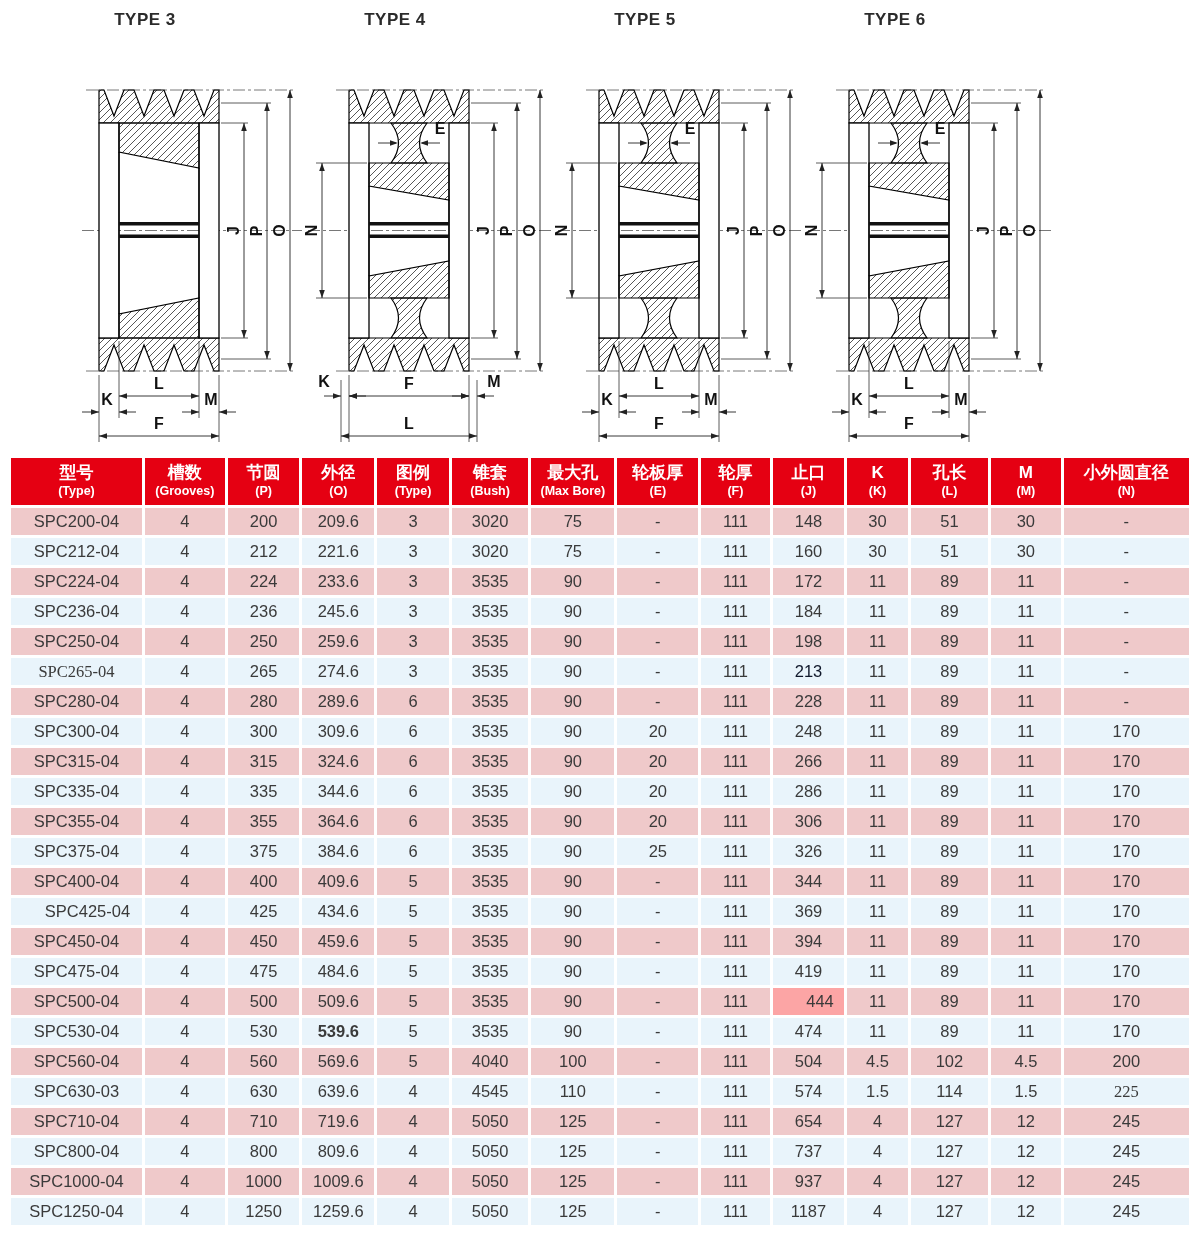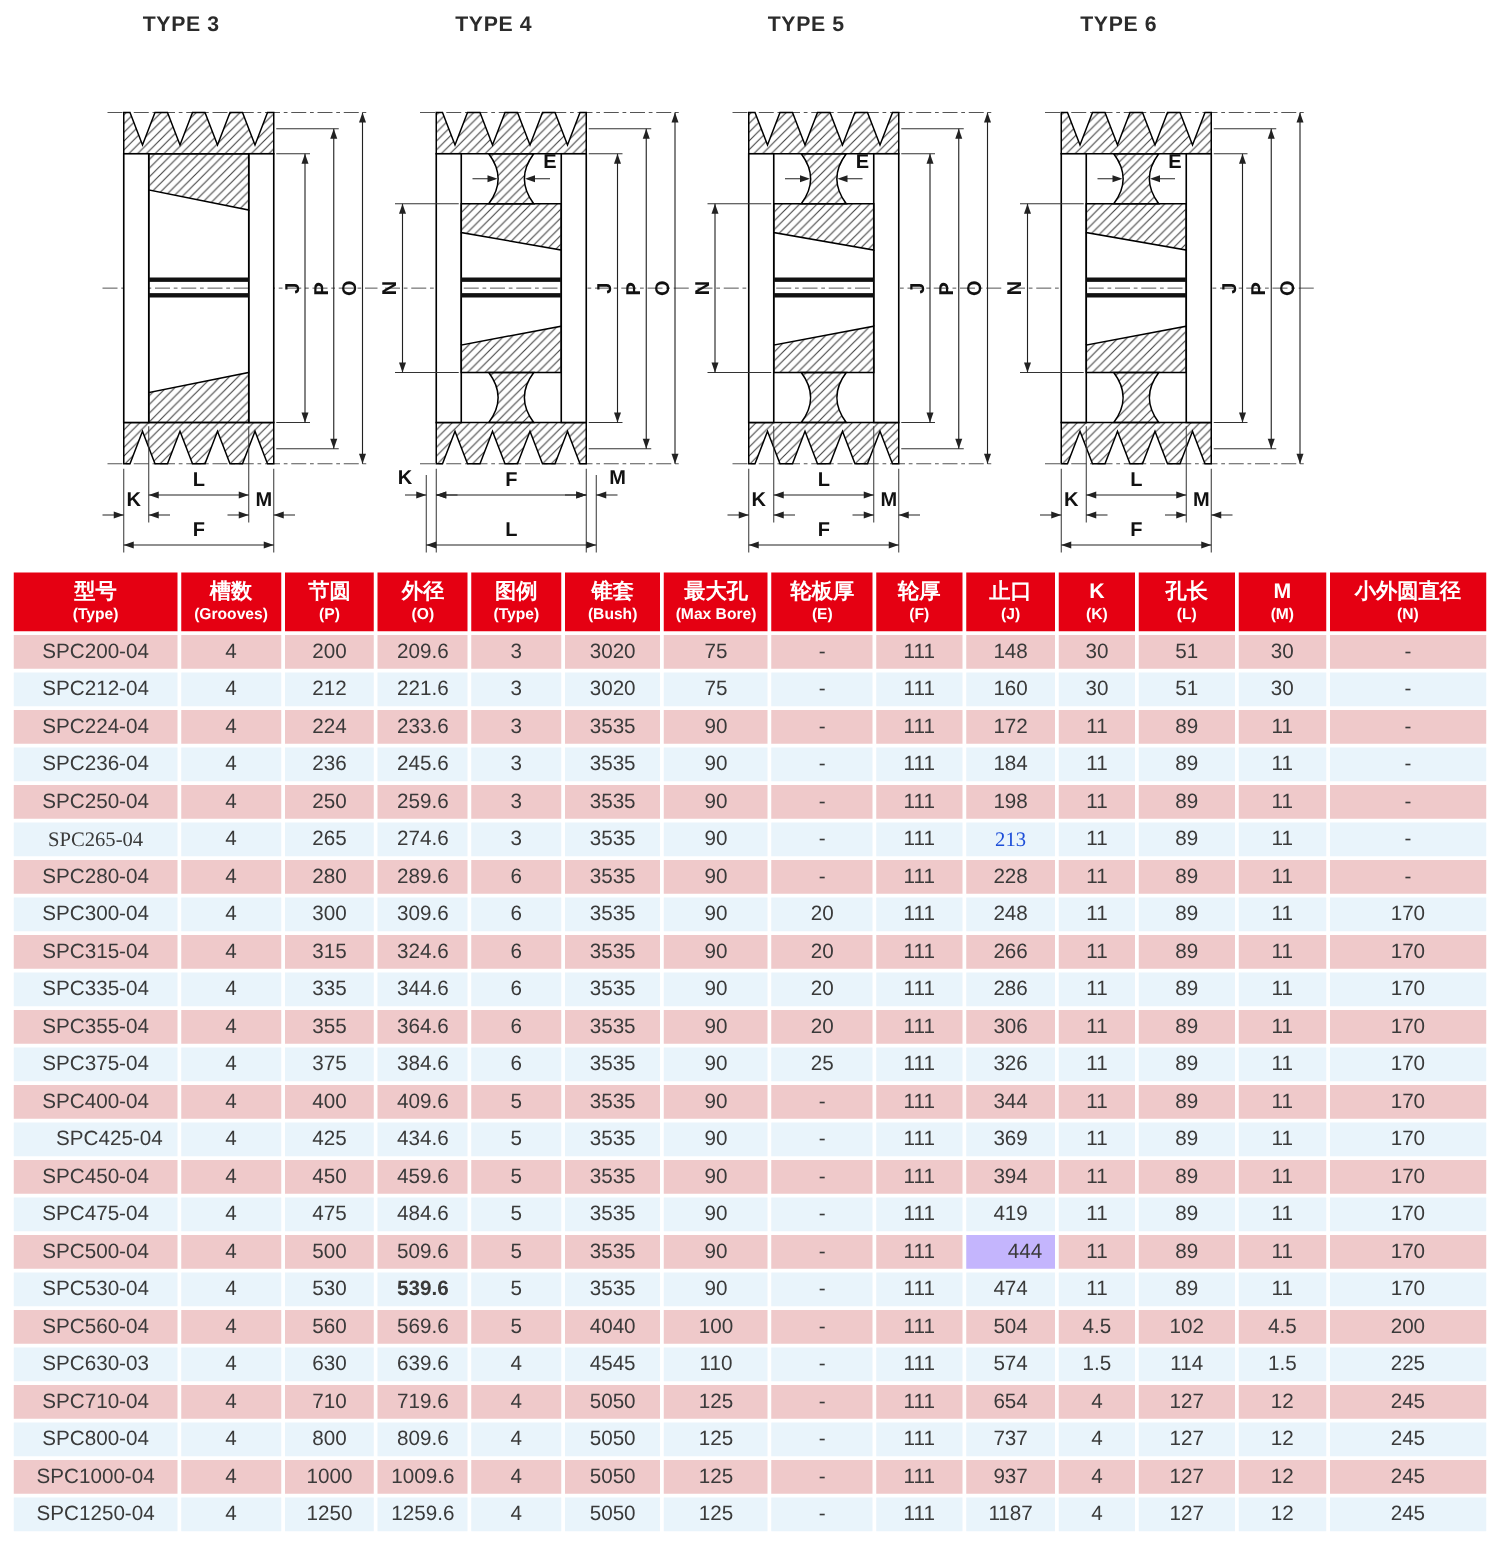--- a/index.html
+++ b/index.html
@@ -447,21 +447,21 @@
           <tr>
             <td style="background: rgb(233, 244, 251); color: rgb(58, 58, 58); font-family: Liberation Serif, serif;">SPC265-04</td>
             <td style="background: rgb(233, 244, 251); color: rgb(58, 58, 58);">4</td>
             <td style="background: rgb(233, 244, 251); color: rgb(58, 58, 58);">265</td>
             <td style="background: rgb(233, 244, 251); color: rgb(58, 58, 58);">274.6</td>
             <td style="background: rgb(233, 244, 251); color: rgb(58, 58, 58);">3</td>
             <td style="background: rgb(233, 244, 251); color: rgb(58, 58, 58);">3535</td>
             <td style="background: rgb(233, 244, 251); color: rgb(58, 58, 58);">90</td>
             <td style="background: rgb(233, 244, 251); color: rgb(58, 58, 58);">-</td>
             <td style="background: rgb(233, 244, 251); color: rgb(58, 58, 58);">111</td>
-            <td style="background: rgb(233, 244, 251); color: #1d4ed8; font-family: Liberation Serif, serif;">213</td>
+            <td style="background: rgb(233, 244, 251); color: #0f172a;">213</td>
             <td style="background: rgb(233, 244, 251); color: rgb(58, 58, 58);">11</td>
             <td style="background: rgb(233, 244, 251); color: rgb(58, 58, 58);">89</td>
             <td style="background: rgb(233, 244, 251); color: rgb(58, 58, 58);">11</td>
             <td style="background: rgb(233, 244, 251); color: rgb(58, 58, 58);">-</td>
           </tr>
           <tr>
             <td style="background: rgb(239, 201, 202); color: rgb(58, 58, 58);">SPC280-04</td>
             <td style="background: rgb(239, 201, 202); color: rgb(58, 58, 58);">4</td>
             <td style="background: rgb(239, 201, 202); color: rgb(58, 58, 58);">280</td>
             <td style="background: rgb(239, 201, 202); color: rgb(58, 58, 58);">289.6</td>
@@ -623,21 +623,21 @@
           <tr>
             <td style="background: rgb(239, 201, 202); color: rgb(58, 58, 58);">SPC500-04</td>
             <td style="background: rgb(239, 201, 202); color: rgb(58, 58, 58);">4</td>
             <td style="background: rgb(239, 201, 202); color: rgb(58, 58, 58);">500</td>
             <td style="background: rgb(239, 201, 202); color: rgb(58, 58, 58);">509.6</td>
             <td style="background: rgb(239, 201, 202); color: rgb(58, 58, 58);">5</td>
             <td style="background: rgb(239, 201, 202); color: rgb(58, 58, 58);">3535</td>
             <td style="background: rgb(239, 201, 202); color: rgb(58, 58, 58);">90</td>
             <td style="background: rgb(239, 201, 202); color: rgb(58, 58, 58);">-</td>
             <td style="background: rgb(239, 201, 202); color: rgb(58, 58, 58);">111</td>
-            <td style="background: #c4b5fd; color: rgb(58, 58, 58); padding-left: 24px;">444</td>
+            <td style="background: #fca5a5; color: rgb(58, 58, 58); padding-left: 24px;">444</td>
             <td style="background: rgb(239, 201, 202); color: rgb(58, 58, 58);">11</td>
             <td style="background: rgb(239, 201, 202); color: rgb(58, 58, 58);">89</td>
             <td style="background: rgb(239, 201, 202); color: rgb(58, 58, 58);">11</td>
             <td style="background: rgb(239, 201, 202); color: rgb(58, 58, 58);">170</td>
           </tr>
           <tr>
             <td style="background: rgb(233, 244, 251); color: rgb(58, 58, 58);">SPC530-04</td>
             <td style="background: rgb(233, 244, 251); color: rgb(58, 58, 58);">4</td>
             <td style="background: rgb(233, 244, 251); color: rgb(58, 58, 58);">530</td>
             <td style="background: rgb(233, 244, 251); color: rgb(58, 58, 58); font-weight: bold;">539.6</td>
@@ -675,21 +675,21 @@
             <td style="background: rgb(233, 244, 251); color: rgb(58, 58, 58);">639.6</td>
             <td style="background: rgb(233, 244, 251); color: rgb(58, 58, 58);">4</td>
             <td style="background: rgb(233, 244, 251); color: rgb(58, 58, 58);">4545</td>
             <td style="background: rgb(233, 244, 251); color: rgb(58, 58, 58);">110</td>
             <td style="background: rgb(233, 244, 251); color: rgb(58, 58, 58);">-</td>
             <td style="background: rgb(233, 244, 251); color: rgb(58, 58, 58);">111</td>
             <td style="background: rgb(233, 244, 251); color: rgb(58, 58, 58);">574</td>
             <td style="background: rgb(233, 244, 251); color: rgb(58, 58, 58);">1.5</td>
             <td style="background: rgb(233, 244, 251); color: rgb(58, 58, 58);">114</td>
             <td style="background: rgb(233, 244, 251); color: rgb(58, 58, 58);">1.5</td>
-            <td style="background: rgb(233, 244, 251); color: rgb(58, 58, 58);">225</td>
+            <td style="background: rgb(233, 244, 251); color: rgb(58, 58, 58); font-family: Liberation Serif, serif;">225</td>
           </tr>
           <tr>
             <td style="background: rgb(239, 201, 202); color: rgb(58, 58, 58);">SPC710-04</td>
             <td style="background: rgb(239, 201, 202); color: rgb(58, 58, 58);">4</td>
             <td style="background: rgb(239, 201, 202); color: rgb(58, 58, 58);">710</td>
             <td style="background: rgb(239, 201, 202); color: rgb(58, 58, 58);">719.6</td>
             <td style="background: rgb(239, 201, 202); color: rgb(58, 58, 58);">4</td>
             <td style="background: rgb(239, 201, 202); color: rgb(58, 58, 58);">5050</td>
             <td style="background: rgb(239, 201, 202); color: rgb(58, 58, 58);">125</td>
             <td style="background: rgb(239, 201, 202); color: rgb(58, 58, 58);">-</td>

